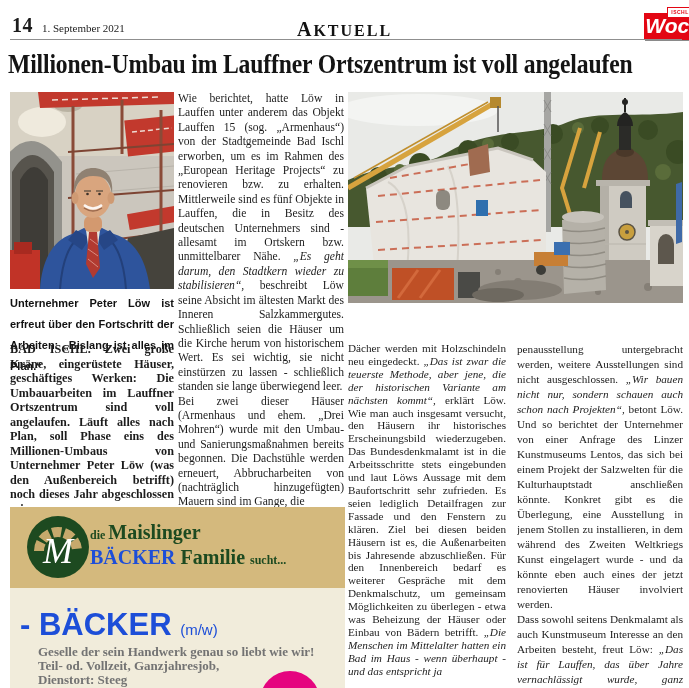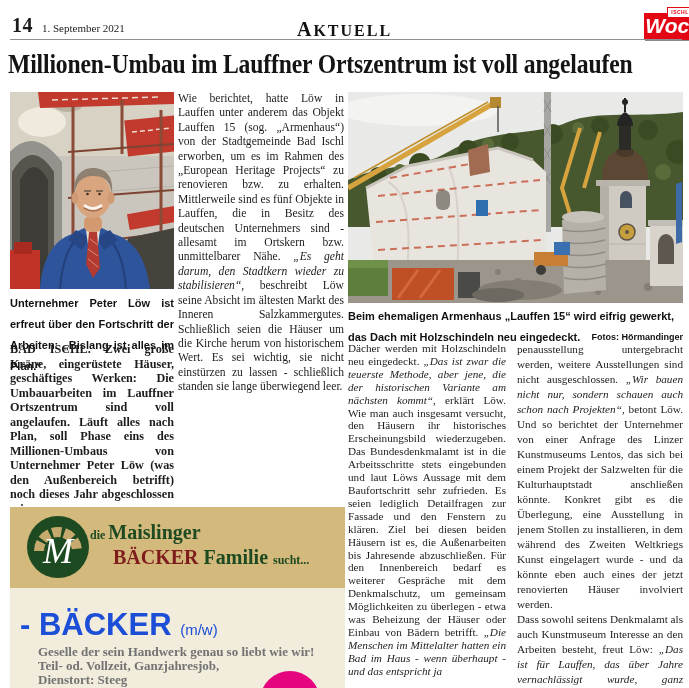--- a/index.html
+++ b/index.html
@@ -40,21 +40,21 @@
   .col-b{left:517px;top:342px;width:166px;font-size:11.2px;line-height:15px;height:346px;overflow:hidden;}
   .it{font-style:italic;}
   
   .ad{position:absolute;left:10px;top:507px;width:335px;height:181px;background:#f1ecdb;overflow:visible;}
   .ad-band{position:absolute;left:0;top:0;width:335px;height:81px;background:#d4b97d;}
   .ad-logo{position:absolute;left:16px;top:8px;}
   .ad-band-text{position:absolute;left:80px;top:14px;color:#1d4a20;font-weight:bold;}
   .ad-b1{font-size:20px;line-height:22px;}
   .ad-b1 .small{font-size:12px;}
   .ad-b2{font-size:20px;line-height:22px;}
-  .ad-b2 .cream{color:#7f1d1d;margin-left:23px;}
+  .ad-b2 .cream{color:#1d4ed8;}
   .ad-b2 .small{font-size:12px;}
   .ad-title{position:absolute;left:10px;top:100px;color:#1d4ed8;
             font-family:"Liberation Sans",sans-serif;font-weight:bold;font-size:31px;}
   .ad-title .mw{font-size:15px;font-weight:normal;font-family:"Liberation Sans",sans-serif;}
   .ad-lines{position:absolute;left:28px;top:138px;color:#737373;font-weight:bold;
             font-size:13px;line-height:14px;}
   .ad-circle{position:absolute;left:250px;top:164px;width:60px;height:60px;border-radius:50%;
              background:#e5057f;}
 </style>
 </head>
@@ -125,20 +125,21 @@
     <circle cx="89.5" cy="102" r="1.3" fill="#3a3028"></circle>
     <path d="M 74,113 Q 83,120 92,113" stroke="#fff" stroke-width="2.5" fill="none" opacity=".9"></path>
     <path d="M 74,116 Q 83,122 92,116" stroke="#9c6a4e" stroke-width="1.5" fill="none"></path>
   </svg>
 
   <div class="cap cap-left">Unternehmer Peter Löw ist erfreut über den Fortschritt der Arbeiten: „Bislang ist alles im Plan.“</div>
   <div class="lead">BAD ISCHL. Zwei große Kräne, eingerüstete Häuser, geschäftiges Werken: Die Umbauarbeiten im Lauffner Ortszentrum sind voll angelaufen. Läuft alles nach Plan, soll Phase eins des Millionen-Umbaus von Unternehmer Peter Löw (was den Außenbereich betrifft) noch dieses Jahr abgeschlossen sein.</div>
 
   <div class="bodycol col-mid">
       <p><span>Wie berichtet, hatte Löw in Lauffen unter anderem das Objekt Lauffen 15 (sog. „Armenhaus“) von der Stadtgemeinde Bad Ischl erworben, um es im Rahmen des „European Heritage Projects“ zu renovieren bzw. zu erhalten. Mittlerweile sind es fünf Objekte in Lauffen, die in Besitz des deutschen Unternehmers sind - allesamt im Ortskern bzw. unmittelbarer Nähe. </span><span class="it">„Es geht darum, den Stadtkern wieder zu stabilisieren“,</span><span> beschreibt Löw seine Absicht im ältesten Markt des Inneren Salzkammergutes. Schließlich seien die Häuser um die Kirche herum von historischem Wert. Es sei wichtig, sie nicht einstürzen zu lassen - schließlich standen sie lange überwiegend leer.</span></p>
+      <p><span>Bei zwei dieser Häuser (Armenhaus und ehem. „Drei Mohren“) wurde mit den Umbau- und Sanierungsmaßnahmen bereits begonnen. Die Dachstühle werden erneuert, Abbrucharbeiten von (nachträglich hinzugefügten) Mauern sind im Gange, die</span></p>
     </div>
 
   <svg class="photo" style="left:348px;top:92px;" width="335" height="211" viewBox="0 0 335 211">
     <rect width="335" height="211" fill="#e9eae7"></rect>
     <ellipse cx="70" cy="18" rx="80" ry="16" fill="#f3f4f2"></ellipse>
     <path d="M0,88 C 40,70 70,78 100,60 C 140,36 190,44 220,30 C 250,18 290,26 335,20 L 335,135 L 0,135 Z" fill="#47582f"></path>
     <g fill="#3a4b24">
       <circle cx="30" cy="84" r="9"></circle>
         <circle cx="72" cy="72" r="11"></circle>
         <circle cx="120" cy="58" r="10"></circle>
@@ -225,24 +226,20 @@
     <line x1="50" y1="206" x2="70" y2="178" stroke="#d3693c" stroke-width="3"></line>
     <line x1="72" y1="206" x2="92" y2="178" stroke="#d3693c" stroke-width="3"></line>
     <rect x="110" y="180" width="22" height="26" fill="#4a4a46"></rect>
     <ellipse cx="172" cy="198" rx="42" ry="10" fill="#837d74"></ellipse>
     <ellipse cx="150" cy="203" rx="26" ry="7" fill="#6e6960"></ellipse>
     <rect x="186" y="160" width="34" height="14" fill="#c77f35"></rect>
     <rect x="206" y="150" width="16" height="13" fill="#3a6fb0"></rect>
     <circle cx="193" cy="178" r="5" fill="#3c3c38"></circle>
   </svg>
 
-  <div class="cap cap-right">
-    <span>Beim ehemaligen Armenhaus „Lauffen 15“ wird eifrig gewerkt, das Dach mit Holzschindeln neu eingedeckt.</span>
-    <span class="credit">Fotos: Hörmandinger</span>
-  </div>
 
   <div class="bodycol col-a">
       <p><span>Dächer werden mit Holzschindeln neu eingedeckt. </span><span class="it">„Das ist zwar die teuerste Methode, aber jene, die der historischen Variante am nächsten kommt“,</span><span> erklärt Löw. Wie man auch insgesamt versucht, den Häusern ihr historisches Erscheinungsbild wiederzugeben. Das Bundesdenkmalamt ist in die Arbeitsschritte stets eingebunden und laut Löws Aussage mit dem Baufortschritt sehr zufrieden. Es seien lediglich Detailfragen zur Fassade und den Fenstern zu klären. Ziel bei diesen beiden Häusern ist es, die Außenarbeiten bis Jahresende abzuschließen. Für den Innenbereich bedarf es weiterer Gespräche mit dem Denkmalschutz, um gemeinsam Möglichkeiten zu überlegen - etwa was Beheizung der Häuser oder Einbau von Bädern betrifft. </span><span class="it">„Die Menschen im Mittelalter hatten ein Bad im Haus - wenn überhaupt - und das entspricht ja</span></p>
     </div>
   <div class="bodycol col-b">
       <p><span>penausstellung untergebracht werden, weitere Ausstellungen sind nicht ausgeschlossen. </span><span class="it">„Wir bauen nicht nur, sondern schauen auch schon nach Projekten“,</span><span> betont Löw. Und so berichtet der Unternehmer von einer Anfrage des Linzer Kunstmuseums Lentos, das sich bei einem Projekt der Salzwelten für die Kulturhauptstadt anschließen könnte. Konkret gibt es die Überlegung, eine Ausstellung in jenem Stollen zu installieren, in dem während des Zweiten Weltkriegs Kunst eingelagert wurde - und da könnte eben auch eines der jetzt renovierten Häuser involviert werden.</span></p>
       <p><span>Dass sowohl seitens Denkmalamt als auch Kunstmuseum Interesse an den Arbeiten besteht, freut Löw: </span><span class="it">„Das ist für Lauffen, das über Jahre vernachlässigt wurde, ganz wichtig.“</span><span> Auch der Heimatverein sei stets in die Entwicklungen eingebunden. Ein-</span></p>
     </div>
 
   <div class="ad">

